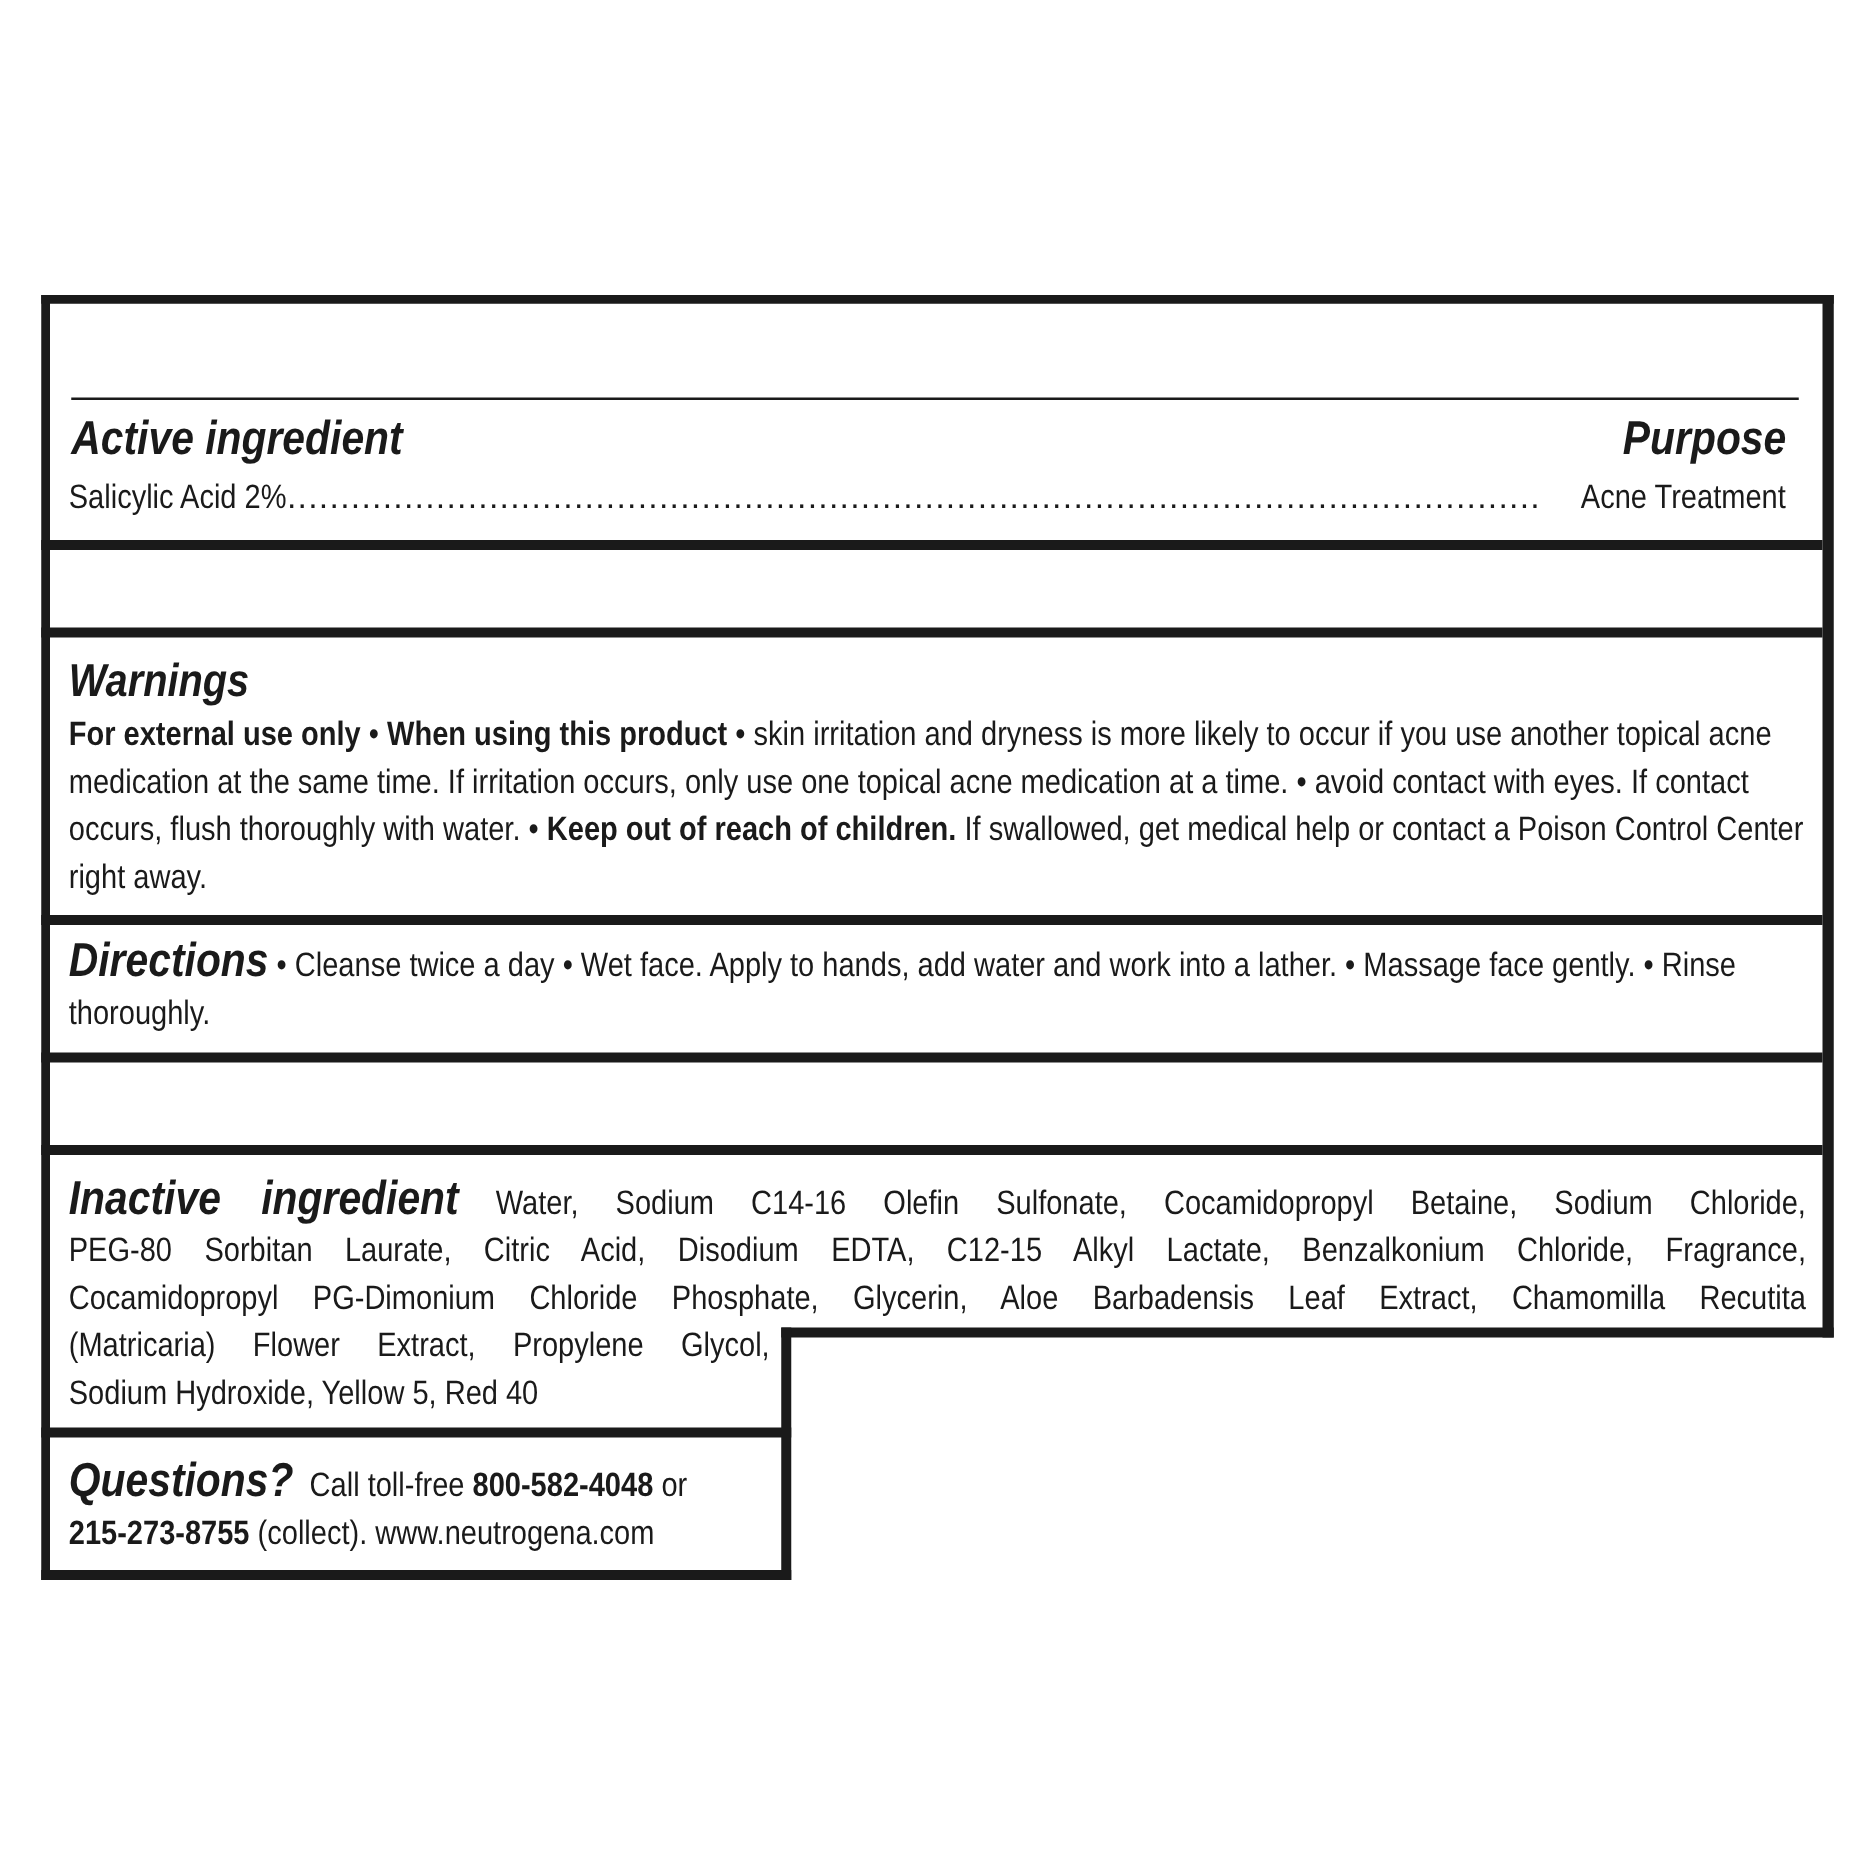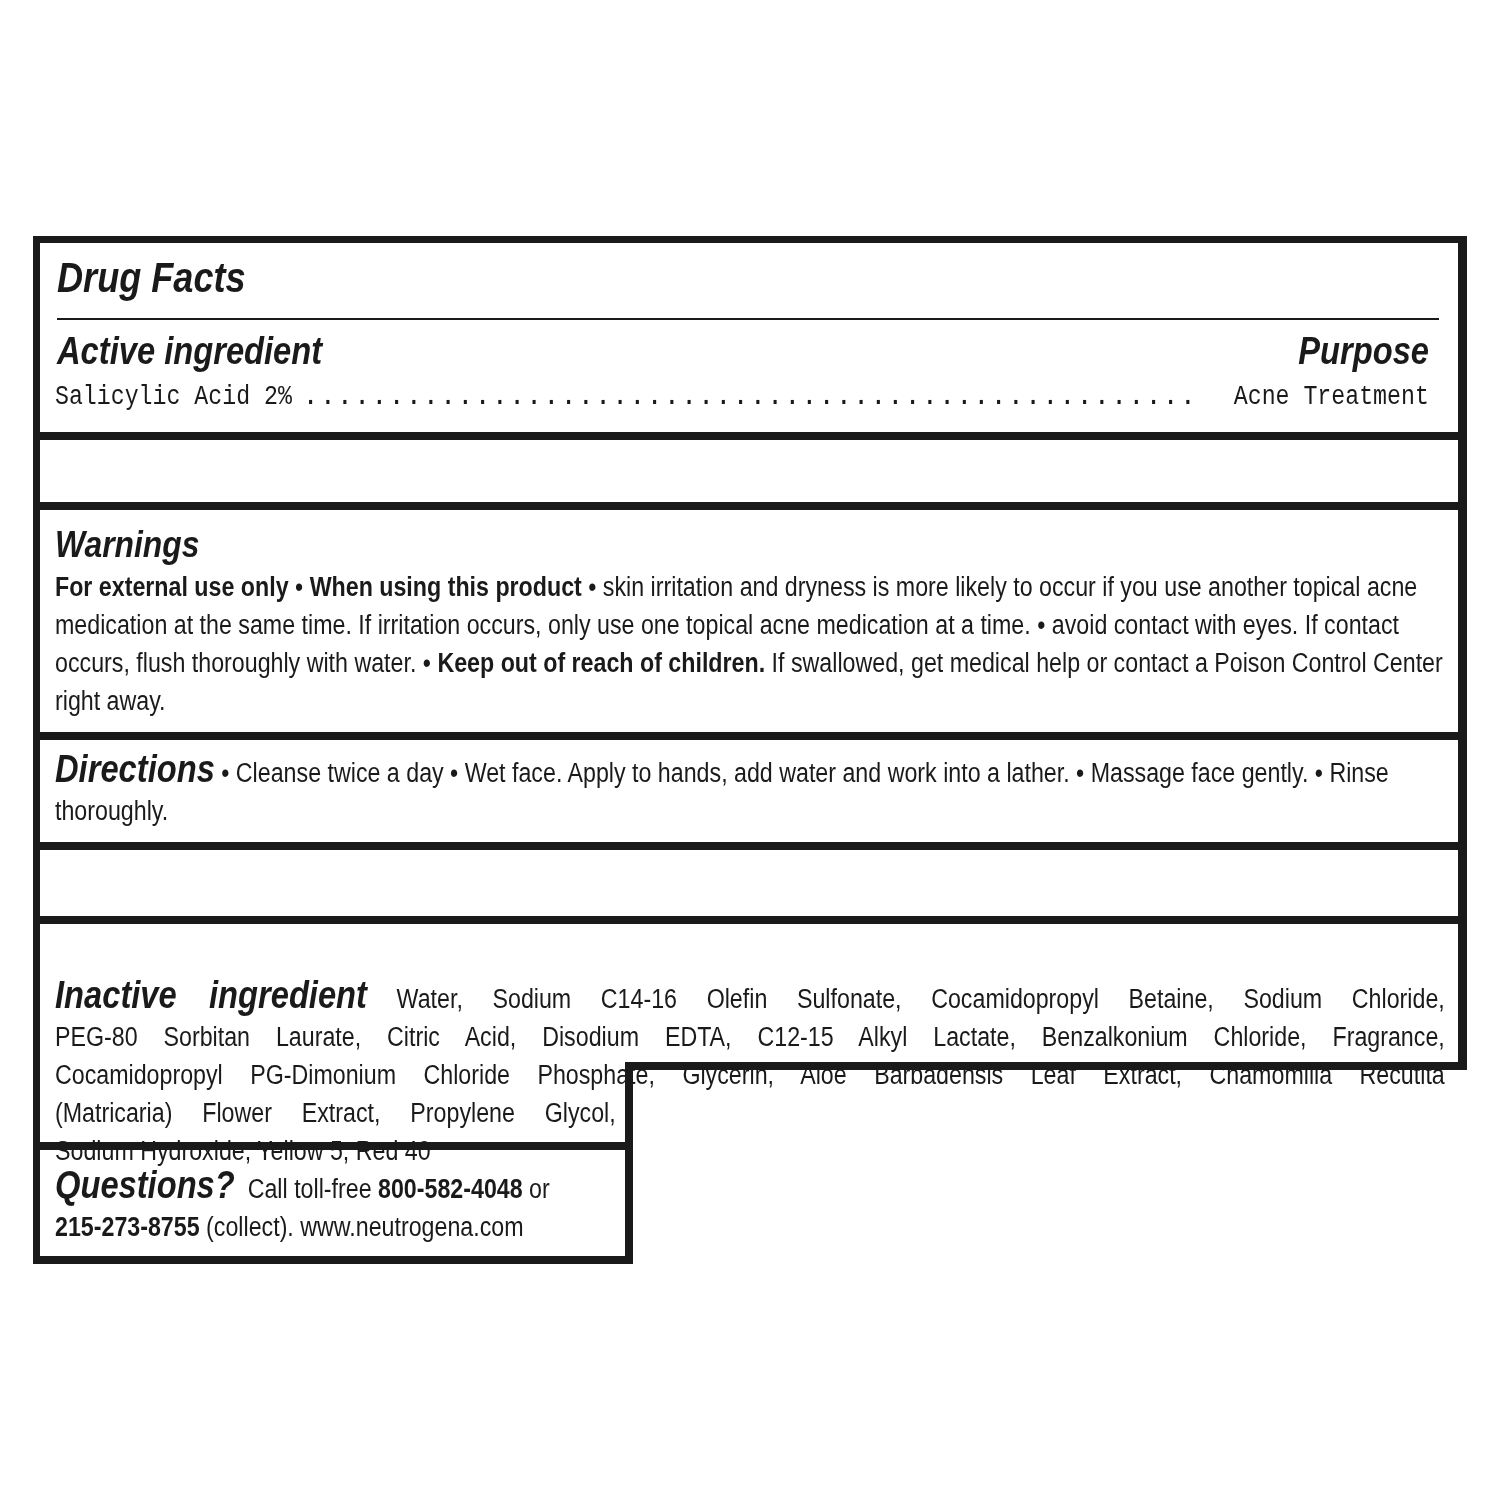--- a/index.html
+++ b/index.html
@@ -8,21 +8,21 @@
   .frame { position:absolute; left:33px; top:236px; width:1434px; height:1028px; }
   
   .bar { position:absolute; background:#1a1a1a; }
   .sec { position:absolute; box-sizing:border-box; }
   .cond { display:inline-block; transform:scaleX(0.86); transform-origin:left center; white-space:nowrap; }
   .h-ital { font-style:italic; font-weight:bold; }
   .title { position:absolute; left:24px; top:18px; font-size:42px; }
   .thin-rule { position:absolute; left:24px; right:28px; top:82px; height:2px; background:#1a1a1a; }
   .active-h { position:absolute; left:24px; top:94px; font-size:38px;text-decoration:underline; }
   .purpose-h { position:absolute; right:38px; top:94px; font-size:38px; text-align:right; }
-  .active-row { position:absolute; left:22px; right:38px; top:146px; font-size:27px; display:flex; align-items:baseline;font-family:Liberation Mono, monospace; }
+  .active-row { position:absolute; left:22px; right:38px; top:146px; font-size:27px; display:flex; align-items:baseline; }
   .active-row .name { white-space:nowrap; }
   .active-row .dots { flex:1; overflow:hidden; white-space:nowrap; margin:0 4px; letter-spacing:1px; }
   .active-row .purp { white-space:nowrap; }
   .txt { font-size:27px; line-height:38px; }
   .b { font-weight:bold; }
   .justify { text-align:justify; text-align-last:justify; }
 </style>
 </head>
 <body>
 
@@ -35,21 +35,20 @@
   <div class="bar" style="left:592px;top:826px;width:8px;height:202px;"></div>
   <div class="bar" style="left:0;top:1020px;width:600px;height:8px;"></div>
 
   <div class="bar" style="left:0;top:196px;width:1425px;height:8px;"></div>
   <div class="bar" style="left:0;top:266px;width:1425px;height:8px;"></div>
   <div class="bar" style="left:0;top:496px;width:1425px;height:8px;"></div>
   <div class="bar" style="left:0;top:606px;width:1425px;height:8px;"></div>
   <div class="bar" style="left:0;top:680px;width:1425px;height:8px;"></div>
   <div class="bar" style="left:0;top:906px;width:600px;height:8px;"></div>
 
-  <div class="title h-ital"><span class="cond">Drug Facts</span></div>
   <div class="thin-rule"></div>
 
   <div class="active-h h-ital"><span class="cond">Active ingredient</span></div>
   <div class="purpose-h h-ital"><span class="cond" style="transform-origin:right center;">Purpose</span></div>
   <div class="active-row">
     <span class="name cond" style="transform:scaleX(0.86);margin-right:-32px;">Salicylic Acid 2%</span>
     <span class="dots">..........................................................................................................................................................................................................</span>
     <span class="purp cond" style="transform-origin:right center;">Acne Treatment</span>
   </div>
 
@@ -71,21 +70,21 @@
       <span>skin irritation and dryness is more likely to occur if you use another topical acne medication at the same time. If irritation occurs, only use one topical acne medication at a time.</span>
       <span>•</span>
       <span>avoid contact with eyes. If contact occurs, flush thoroughly with water.</span>
       <span>•</span>
       <span class="b">Keep out of reach of children.</span>
       <span>If swallowed, get medical help or contact a Poison Control Center right away.</span>
     </div>
   </div>
 
 
-  <div class="sec" style="left:22px;top:704px;width:1390px;margin-top:36px;">
+  <div class="sec" style="left:22px;top:704px;width:1390px;">
     <div class="txt justify" style="width:1616px;transform:scaleX(0.86);transform-origin:left top;">
       <span class="h-ital" style="font-size:38px;">Inactive ingredient</span>
       <span>Water, Sodium C14-16 Olefin Sulfonate, Cocamidopropyl Betaine, Sodium Chloride,</span>
     </div>
     <div class="txt justify" style="width:1616px;transform:scaleX(0.86);transform-origin:left top;">PEG-80 Sorbitan Laurate, Citric Acid, Disodium EDTA, C12-15 Alkyl Lactate, Benzalkonium Chloride, Fragrance,</div>
     <div class="txt justify" style="width:1616px;transform:scaleX(0.86);transform-origin:left top;">Cocamidopropyl PG-Dimonium Chloride Phosphate, Glycerin, Aloe Barbadensis Leaf Extract, Chamomilla Recutita</div>
     <div class="txt justify" style="width:652px;transform:scaleX(0.86);transform-origin:left top;">(Matricaria) Flower Extract, Propylene Glycol,</div>
     <div class="txt" style="width:652px;transform:scaleX(0.86);transform-origin:left top;">Sodium Hydroxide, Yellow 5, Red 40</div>
   </div>
 

